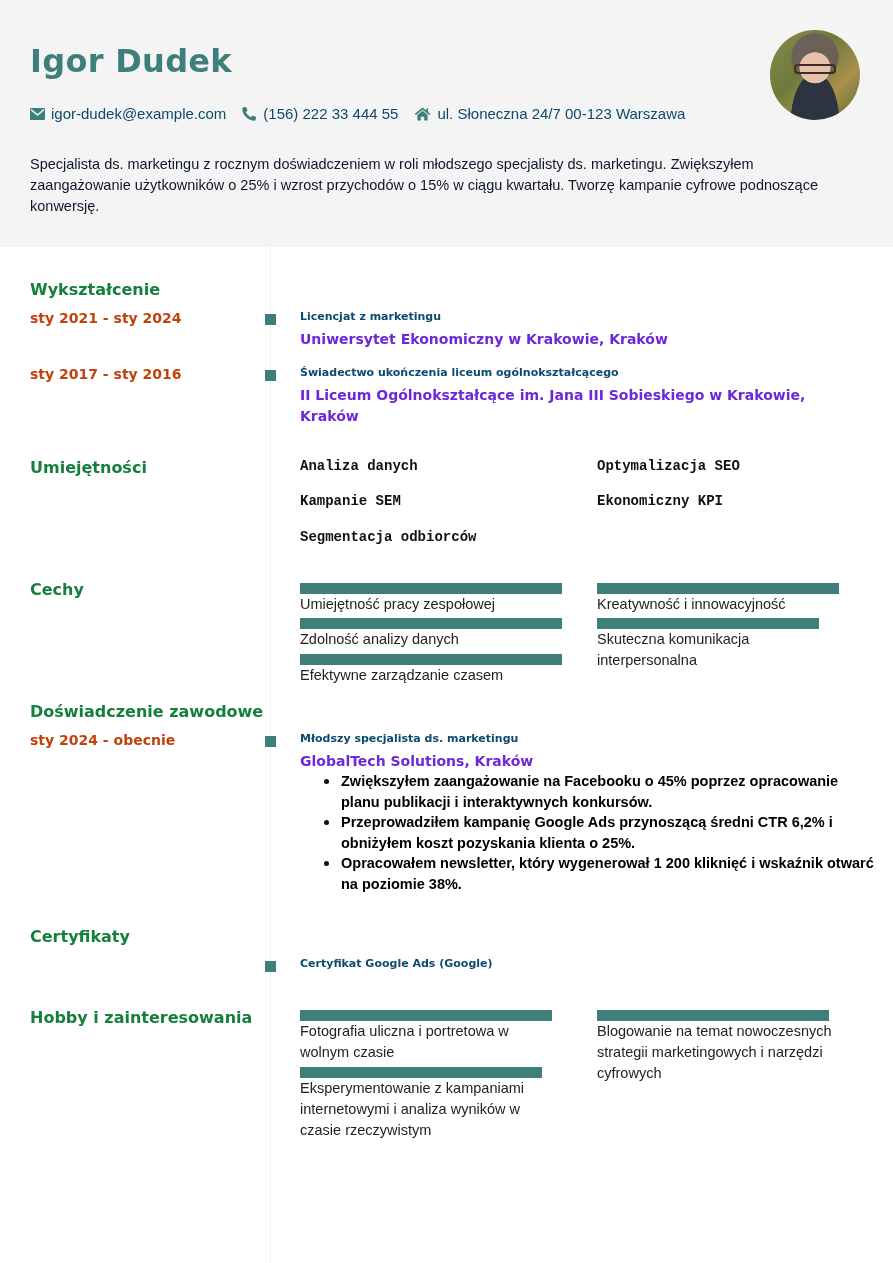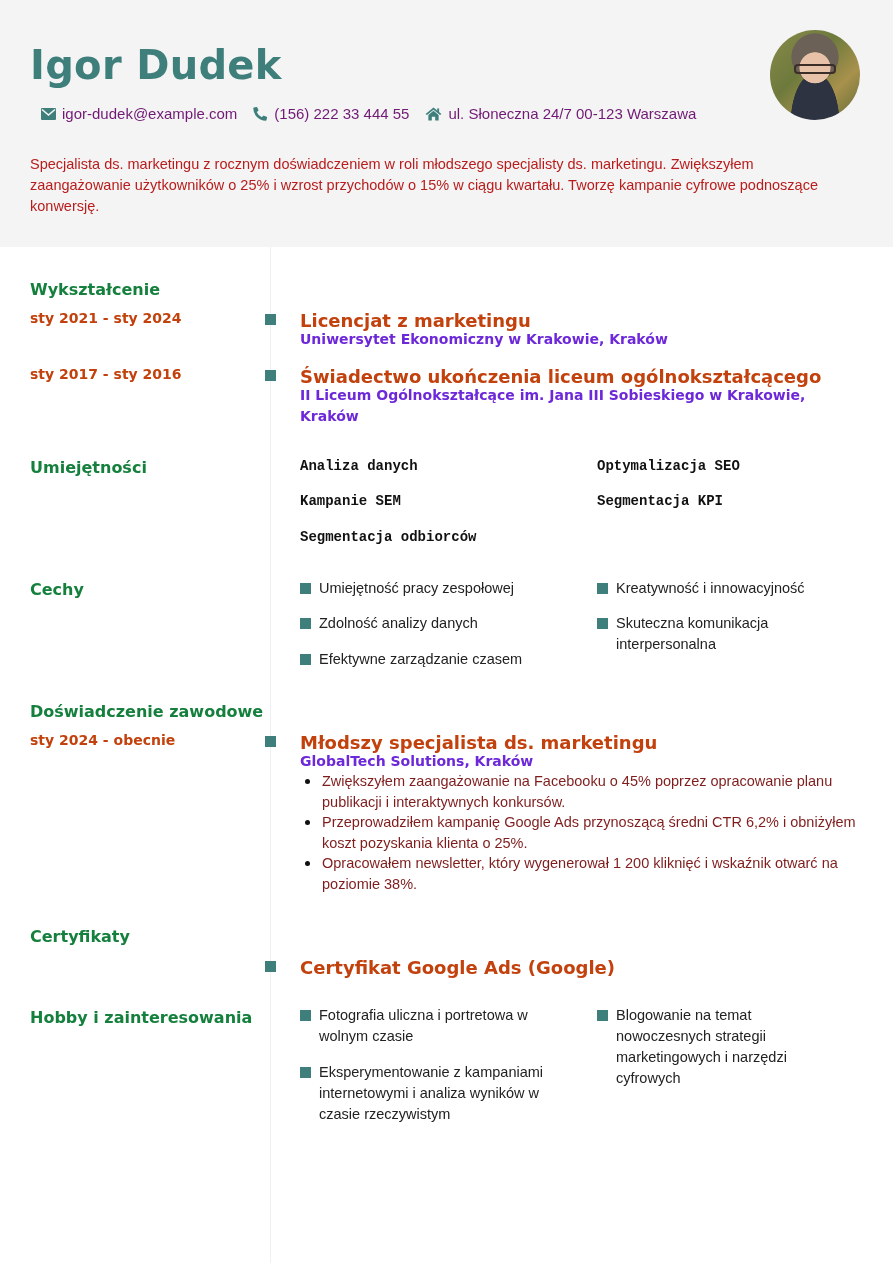--- a/index.html
+++ b/index.html
@@ -1,42 +1,42 @@
 <!DOCTYPE html>
 <html><head>
   <meta charset="utf-8">
   <style>
     * { margin: 0; padding: 0; box-sizing: border-box; }
     html, body { width: 893px; height: 1263px; background: #ffffff; overflow: hidden; }
     body { font-family: "Liberation Sans", "DejaVu Sans", sans-serif; color: #222; position: relative; }
 
     .header { position: absolute; left: 0; top: 0; width: 893px; height: 247px; background: #f4f4f4; }
-    .name { position: absolute; left: 30px; top: 42px; font-size: 40px; font-weight: bold; color: #3e7f7c; letter-spacing: 0.3px; font-family: "DejaVu Sans", sans-serif; }
-    .contacts { position: absolute; left: 30px; top: 105px; display: flex; align-items: center; font-size: 15px; color: #701a75; margin-left: 11px; }
+    .name { position: absolute; left: 30px; top: 42px; font-size: 32px; font-weight: bold; color: #3e7f7c; letter-spacing: 0.3px; font-family: "DejaVu Sans", sans-serif; }
+    .contacts { position: absolute; left: 30px; top: 105px; display: flex; align-items: center; font-size: 15px; color: #0c4a6e; }
     .contact { display: flex; align-items: center; margin-right: 16px; }
     .contact svg { margin-right: 6px; }
     .photo { position: absolute; left: 770px; top: 30px; width: 90px; height: 90px; border-radius: 50%; overflow: hidden;
       background: radial-gradient(circle at 50% 42%, #e8c2a8 0 22%, transparent 23%),
                   radial-gradient(ellipse at 50% 105%, #2d3340 0 38%, transparent 39%),
                   radial-gradient(circle at 50% 30%, #6b6156 0 30%, transparent 31%),
                   linear-gradient(135deg, #8a8a4a, #6d7a3c 40%, #a8914c 70%, #5e6a36); }
     .photo .glasses { position: absolute; left: 24px; top: 34px; width: 42px; height: 10px; border: 2px solid #3b2e28; border-radius: 4px; }
-    .summary { position: absolute; left: 30px; top: 154px; width: 800px; font-size: 14.5px; line-height: 21px; color: #b91c1c; }
+    .summary { position: absolute; left: 30px; top: 154px; width: 800px; font-size: 14.5px; line-height: 21px; color: #0f172a; }
 
     .divider { position: absolute; left: 270px; top: 247px; width: 1px; height: 1016px; background: #f0f0f0; }
 
     .sec-title { position: absolute; left: 30px; font-size: 16px; font-weight: bold; color: #15803d; font-family: "DejaVu Sans", sans-serif; }
     .date { position: absolute; left: 30px; font-size: 14px; font-weight: bold; color: #c2410c; font-family: "DejaVu Sans", sans-serif; }
     .marker { position: absolute; left: 265px; width: 11px; height: 11px; background: #3e7f7c; }
-    .entry-title { position: absolute; left: 300px; font-size: 18px; font-weight: bold; color: #c2410c; font-family: "DejaVu Sans", sans-serif; }
+    .entry-title { position: absolute; left: 300px; font-size: 11px; font-weight: bold; color: #0c4a6e; font-family: "DejaVu Sans", sans-serif; }
     .entry-sub { position: absolute; left: 300px; width: 530px; font-size: 14px; font-weight: bold; color: #6d28d9; line-height: 21px; font-family: "DejaVu Sans", sans-serif; }
     .skill { position: absolute; font-size: 14px; font-weight: bold; color: #111; font-family: Liberation Mono, monospace; }
-    .bullet-item { position: absolute; display: flex; font-size: 14.5px; line-height: 21px; color: #222; }
+    .bullet-item { position: absolute; display: flex; font-size: 14.5px; line-height: 21px; color: #222; flex-direction: column; }
     .bullet-item .sq { flex: 0 0 11px; height: 11px; background: #3e7f7c; margin-top: 5px; margin-right: 8px; }
-    .duties { position: absolute; left: 292px; top: 771px; width: 565px; font-size: 14.5px; line-height: 20.5px; color: #7f1d1d; list-style: none; }
+    .duties { position: absolute; left: 311px; top: 771px; width: 565px; font-size: 14.5px; line-height: 20.5px; color: #000000; list-style: none; font-weight: bold; }
     .duties li { position: relative; padding-left: 30px; }
     .duties li::before { content: ""; position: absolute; left: 13px; top: 8px; width: 5px; height: 5px; border-radius: 50%; background: #111; }
   </style>
 </head>
 <body>
 
 <div class="header">
   <div class="name">Igor Dudek</div>
   <div class="contacts">
     <div class="contact">
@@ -77,21 +77,21 @@
 
 <div class="date" style="top:366px">sty 2017 - sty 2016</div>
 <div class="marker" style="top:370px"></div>
 <div class="entry-title" style="top:366px">Świadectwo ukończenia liceum ogólnokształcącego</div>
 <div class="entry-sub" style="top:385px; width:520px">II Liceum Ogólnokształcące im. Jana III Sobieskiego w Krakowie, Kraków</div>
 
 <div class="sec-title" style="top:458px">Umiejętności</div>
 <div class="skill" style="left:300px; top:458px">Analiza danych</div>
 <div class="skill" style="left:597px; top:458px">Optymalizacja SEO</div>
 <div class="skill" style="left:300px; top:493px">Kampanie SEM</div>
-<div class="skill" style="left:597px; top:493px">Segmentacja KPI</div>
+<div class="skill" style="left:597px; top:493px">Ekonomiczny KPI</div>
 <div class="skill" style="left:300px; top:529px">Segmentacja odbiorców</div>
 
 <div class="sec-title" style="top:580px">Cechy</div>
 <div class="bullet-item" style="left:300px; top:578px; width:270px">
     <span class="sq"></span>
     <span>Umiejętność pracy zespołowej</span>
   </div>
 <div class="bullet-item" style="left:597px; top:578px; width:250px">
     <span class="sq"></span>
     <span>Kreatywność i innowacyjność</span>

